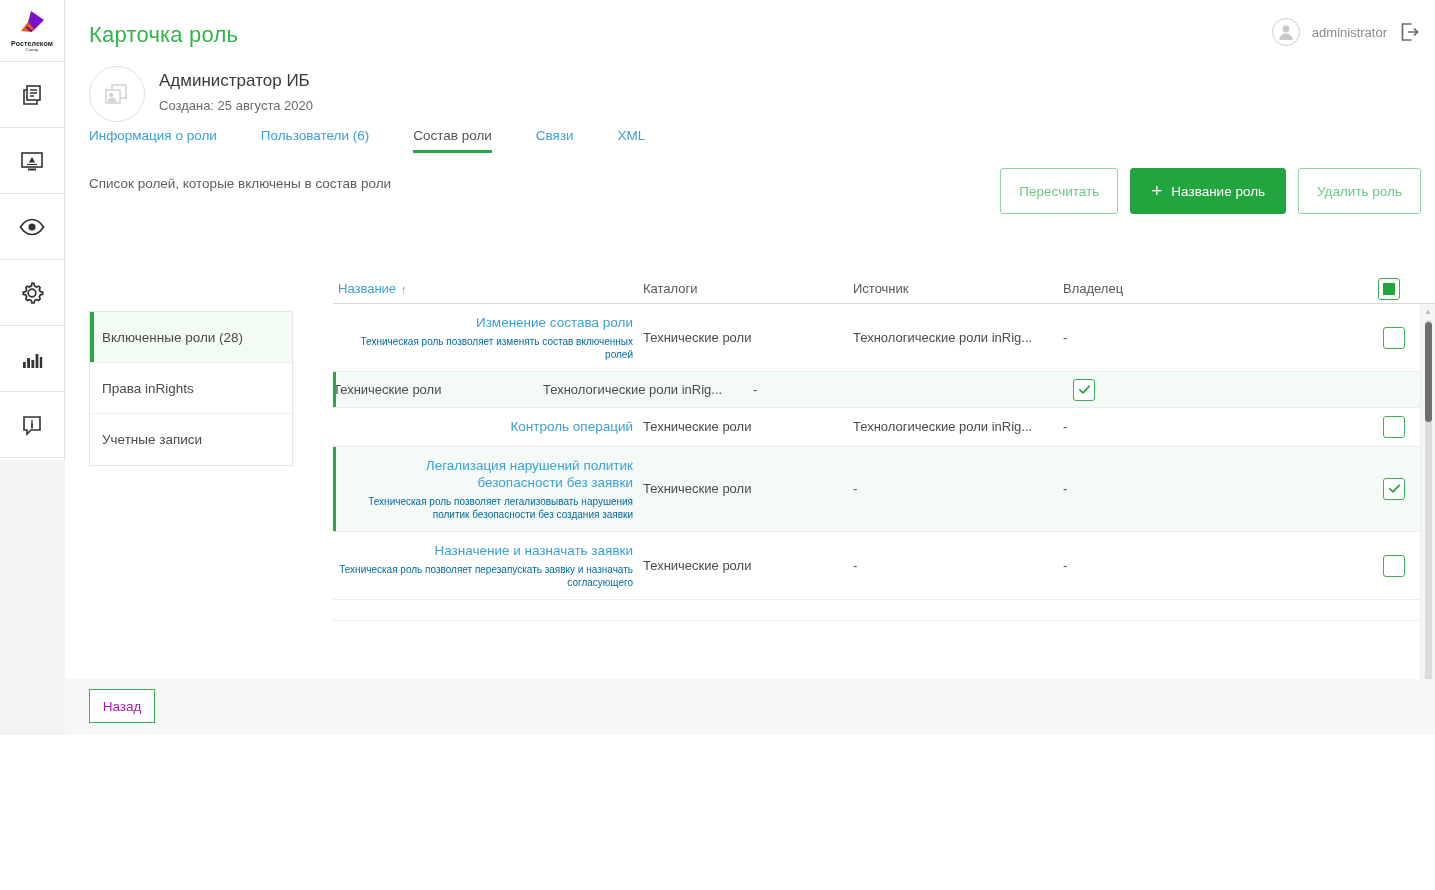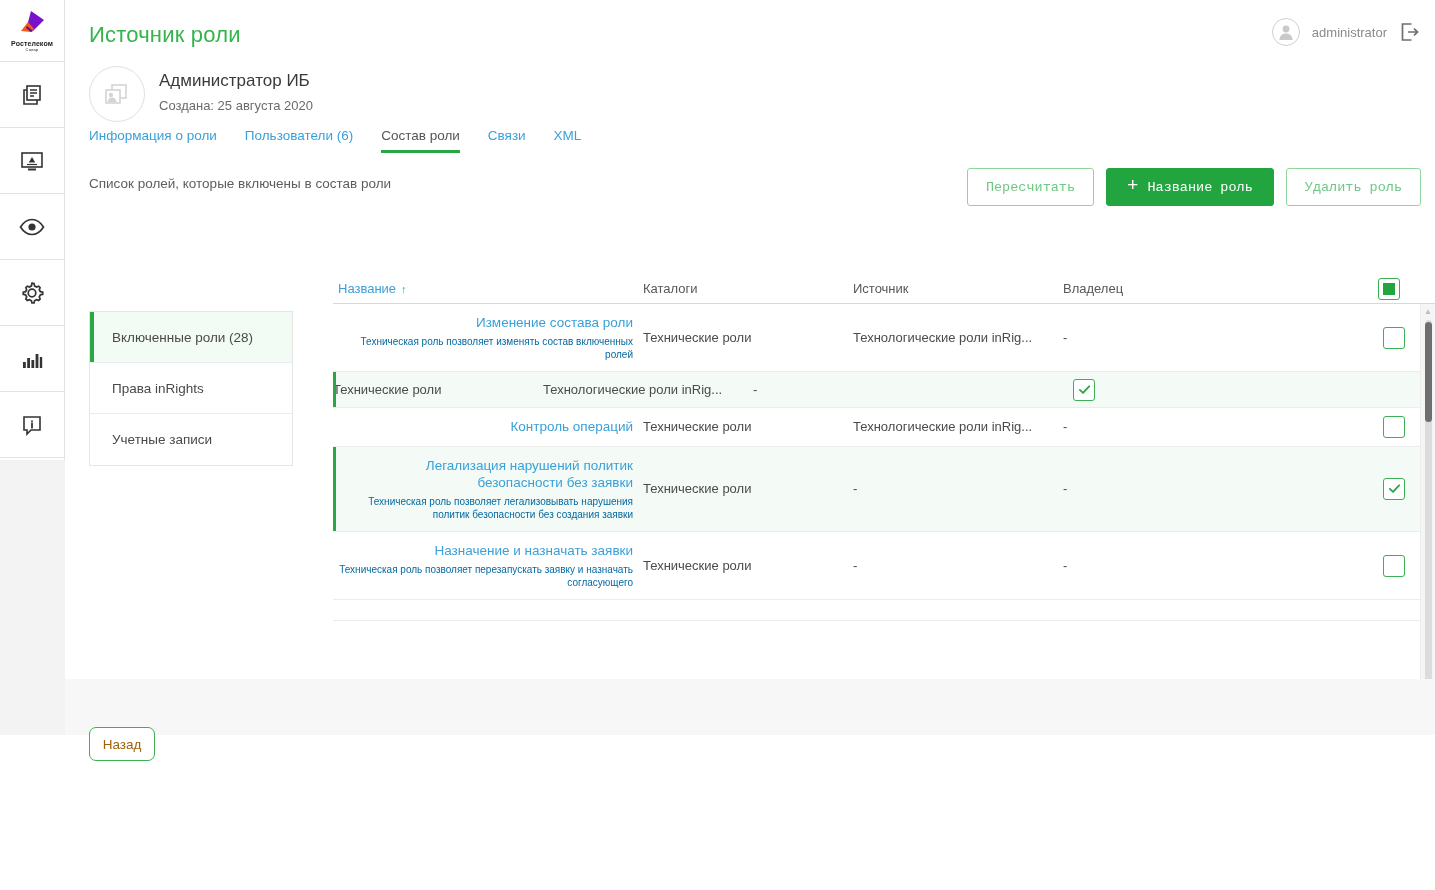--- a/index.html
+++ b/index.html
@@ -69,21 +69,21 @@
     position:absolute; left:94px; top:15px;
     font-size:17px; color:#3a3a3a; font-weight:400;
   }
   .role-created {
     position:absolute; left:94px; top:42px;
     font-size:13px; color:#6b6b6b;
   }
 
   .tabs {
     position:absolute; left:24px; top:72px;
-    display:flex; align-items:flex-end; gap:0;
+    display:flex; align-items:flex-end; gap:16px;
   }
   .tab {
     font-size:13.5px; color:#3aa0d8; padding:0 14px 10px 0; cursor:pointer;
     position:relative; white-space:nowrap;
   }
   .tab:not(:first-child){ padding-left:14px; }
   .tab.active { color:#555555; }
   .tab.active::after{
     content:""; position:absolute; left:14px; right:14px; bottom:0;
     height:3px; background:#2aa745;
@@ -95,40 +95,40 @@
     position:absolute; left:0; right:0; top:108px; height:58px;
   }
   .toolbar-note {
     position:absolute; left:24px; top:12px;
     font-size:13.5px; color:#5e5e5e;
   }
   .toolbar-btns {
     position:absolute; right:14px; top:4px; display:flex; gap:12px;
   }
   .btn {
-    height:38px; padding:0 18px; border-radius:3px;
+    height:46px; padding:0 18px; border-radius:3px;
     font-size:13.5px; display:flex; align-items:center; justify-content:center;
-    cursor:pointer; background:#ffffff; white-space:nowrap;font-family:Liberation Mono, monospace;
+    cursor:pointer; background:#ffffff; white-space:nowrap;
   }
   .btn-outline { border:1px solid #8dd6a0; color:#6ec884; }
   .btn-primary {
     background:#22a53f; color:#ffffff; border:1px solid #22a53f; gap:9px;
     padding:0 20px;
   }
   .btn-primary .plus { font-size:19px; line-height:1; font-weight:500; margin-top:-2px; }
 
   
   .body-area { position:absolute; left:0; right:0; top:166px; bottom:0; }
 
   .sidelist {
     position:absolute; left:24px; top:89px; width:204px;
     border:1px solid #e6e6e6; background:#ffffff;
   }
   .sidelist-item {
-    height:51px; display:flex; align-items:center; padding-left:22px;
+    height:51px; display:flex; align-items:center; padding-left:12px;
     font-size:13.5px; color:#4a4a4a; border-bottom:1px solid #ececec;
     cursor:pointer; position:relative; background:#ffffff;
   }
   .sidelist-item:last-child { border-bottom:none; }
   .sidelist-item.active { background:#f3fbf5; }
   .sidelist-item.active::before{
     content:""; position:absolute; left:0; top:0; bottom:0; width:4px; background:#2aa745;
   }
 
   
@@ -202,23 +202,23 @@
     background:#6e6e6e; border-radius:4px; cursor:pointer;
   }
 
   
   .footer-strip {
     position:absolute; left:65px; top:679px; right:0; height:56px;
     background:#f7f7f7;
   }
   .btn-back {
     position:absolute; left:24px; top:10px;
-    width:66px; height:34px; border:1px solid #3cb054; border-radius:7px;
-    background:#ffffff; color:#a16207; font-size:13.5px;
-    display:flex; align-items:center; justify-content:center; cursor:pointer;margin-top:38px;
+    width:66px; height:34px; border:1px solid #3cb054; border-radius:0;
+    background:#ffffff; color:#a21caf; font-size:13.5px;
+    display:flex; align-items:center; justify-content:center; cursor:pointer;
   }
   .gray-left {
     position:absolute; left:0; top:460px; width:65px; height:275px;
     background:#f3f3f3;
   }
 </style>
 </head>
 <body>
 
 <div class="app">
@@ -294,21 +294,21 @@
           <path d="M5 5 H21 V18 H12 L8 22 V18 H5 Z"></path>
           <path d="M13 9.2 v0.2 M13 11.5 v4.2" stroke-width="1.8" stroke-linecap="round"></path>
         </svg>
       </span>
     </div>
   </div>
 
   <div class="gray-left"></div>
 
   <div class="topbar">
-    <div class="page-title">Источник роли</div>
+    <div class="page-title">Карточка роль</div>
     <div class="user-area">
       <span class="user-avatar">
         <svg width="22" height="22" viewBox="0 0 22 22" fill="#c9c9c9">
           <circle cx="11" cy="8" r="3.4"></circle>
           <path d="M4.3 19 C4.8 14.4 8 12.6 11 12.6 C14 12.6 17.2 14.4 17.7 19 Z"></path>
         </svg>
       </span>
       <span class="user-name">administrator</span>
       <span class="logout-icon">
         <svg width="22" height="22" viewBox="0 0 22 22" fill="none" stroke="#6f6f6f" stroke-width="1.7">

